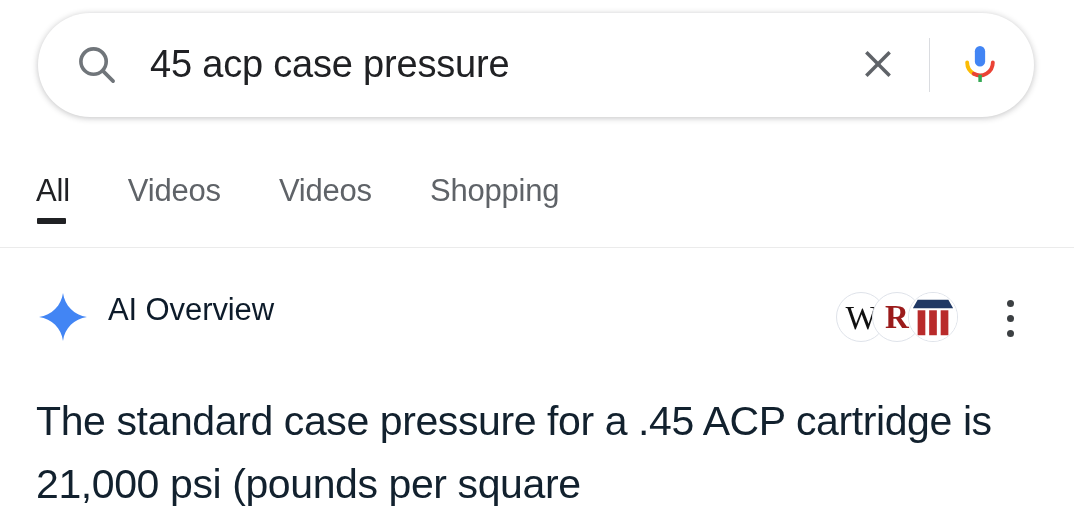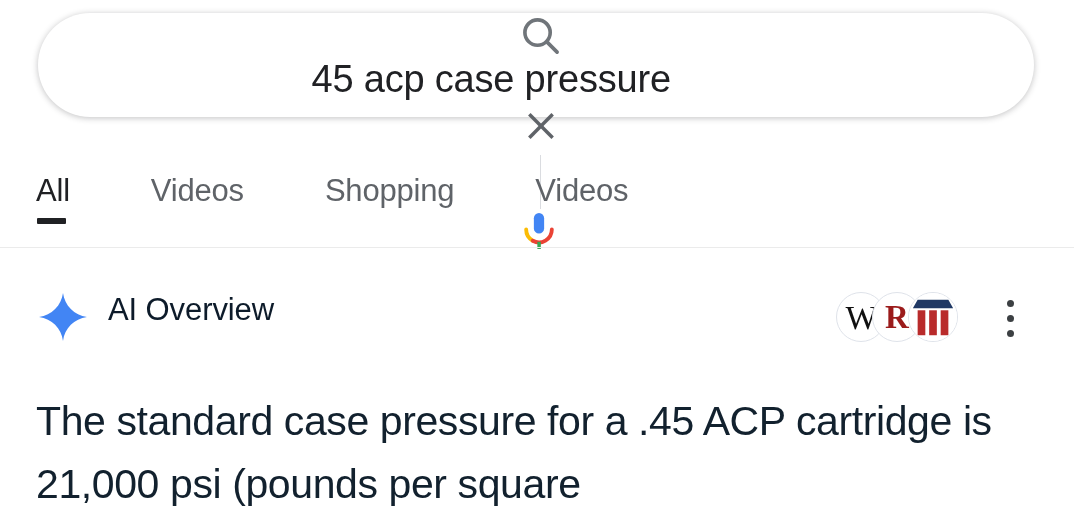--- a/index.html
+++ b/index.html
@@ -32,21 +32,20 @@
   .searchbar {
     position: relative;
     width: 100%;
     height: 100%;
     background: #ffffff;
     border-radius: 52px;
     box-shadow: 0 1px 6px rgba(32,33,36,0.28);
     display: flex;
     align-items: center;
     padding: 0 26px 0 36px;
-    flex-direction: column;
   }
   .search-icon {
     flex: 0 0 auto;
     width: 46px;
     height: 46px;
     display: block;
   }
   .search-input {
     flex: 1 1 auto;
     border: none;
@@ -102,21 +101,20 @@
     width: 1074px;
     height: 88px;
     overflow: hidden;
   }
   .tabs {
     display: flex;
     align-items: flex-start;
     height: 100%;
     padding-left: 36px;
     white-space: nowrap;
-    gap: 23px;
   }
   .tab {
     position: relative;
     flex: 0 0 auto;
     font-size: 31px;
     line-height: 34px;
     color: #5f6368;
     letter-spacing: -0.2px;
     padding-top: 14px;
     margin-right: 58px;
@@ -299,22 +297,22 @@
         </span>
       </button>
 
     </div>
   </div>
 
   <div class="tabs-row">
     <div class="tabs">
       <button class="tab active">All</button>
       <button class="tab">Videos</button>
+      <button class="tab">Videos</button>
       <button class="tab">Shopping</button>
-      <button class="tab">Videos</button>
     </div>
     <div class="tabs-fade"></div>
   </div>
   <div class="tabs-underline"></div>
 
   <div class="ai-header">
 
     <span class="sparkle">
       <svg viewBox="0 0 48 48" width="50" height="50" aria-hidden="true">
         <path d="M24 1 C25.6 13.2 34.8 22.4 47 24 C34.8 25.6 25.6 34.8 24 47 C22.4 34.8 13.2 25.6 1 24 C13.2 22.4 22.4 13.2 24 1 Z" fill="#4285F4"></path>

